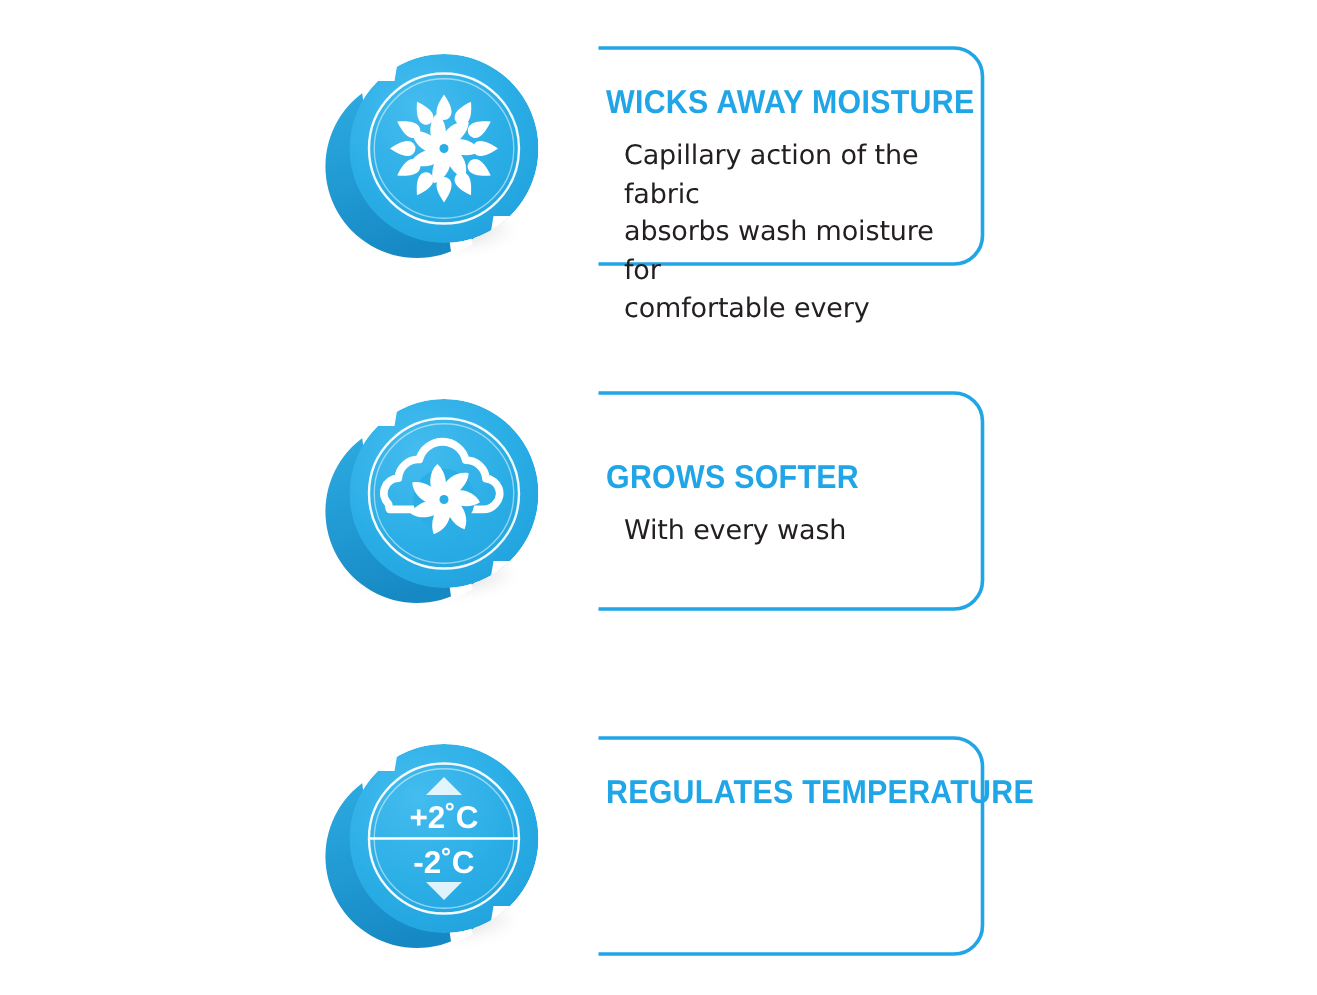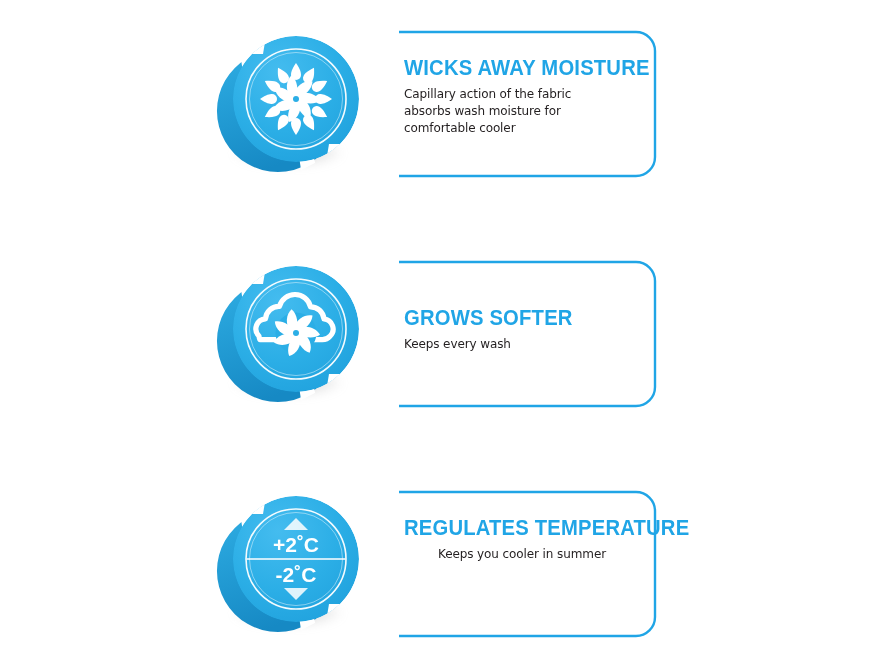--- a/index.html
+++ b/index.html
@@ -101,24 +101,24 @@
     color: #20A5E6;
     text-transform: uppercase;
     transform: scaleX(0.92);
     transform-origin: left center;
     white-space: nowrap;
     margin: 0 0 7px 0;
   }
 
   .feature-body {
     font-family: "DejaVu Sans", "Liberation Sans", sans-serif;
-    font-size: 12px;
+    font-size: 18px;
     line-height: 1.42;
     color: #231f20;
-    margin: 0;
+    margin: 12px;
     letter-spacing: -0.1px;
   }
   .feature-body .body-line { display: block; }
 
   
   .row-0 .text-content { top: 26px; }
   .row-1 .text-content { top: 46px; }
   .row-2 .text-content { top: 26px; text-align: center; }
 </style>
 </head>
@@ -239,21 +239,21 @@
 
     <div class="text-frame">
       <svg class="frame-border" viewBox="0 0 258 148" preserveAspectRatio="none">
         <path d="M1 2 L238 2 A19 19 0 0 1 257 21 L257 127 A19 19 0 0 1 238 146 L1 146" fill="none" stroke="#20A5E6" stroke-width="2.4" stroke-linecap="butt"></path>
       </svg>
       <div class="text-content">
         <div class="feature-heading">WICKS AWAY MOISTURE</div>
         <div class="feature-body">
           <span class="body-line">Capillary action of the fabric</span>
           <span class="body-line">absorbs wash moisture for</span>
-          <span class="body-line">comfortable cooler</span>
+          <span class="body-line">comfortable every</span>
         </div>
       </div>
     </div>
   </div>
 
   <div class="feature-row row-1">
 
     <div class="badge-wrap">
       <div class="badge-shadow"></div>
 
@@ -335,21 +335,21 @@
       </div>
     </div>
 
     <div class="text-frame">
       <svg class="frame-border" viewBox="0 0 258 148" preserveAspectRatio="none">
         <path d="M1 2 L238 2 A19 19 0 0 1 257 21 L257 127 A19 19 0 0 1 238 146 L1 146" fill="none" stroke="#20A5E6" stroke-width="2.4" stroke-linecap="butt"></path>
       </svg>
       <div class="text-content">
         <div class="feature-heading">GROWS SOFTER</div>
         <div class="feature-body">
-          <span class="body-line">Keeps every wash</span>
+          <span class="body-line">With every wash</span>
         </div>
       </div>
     </div>
   </div>
 
   <div class="feature-row row-2">
 
     <div class="badge-wrap">
       <div class="badge-shadow"></div>
 
@@ -399,19 +399,18 @@
       </div>
     </div>
 
     <div class="text-frame">
       <svg class="frame-border" viewBox="0 0 258 148" preserveAspectRatio="none">
         <path d="M1 2 L238 2 A19 19 0 0 1 257 21 L257 127 A19 19 0 0 1 238 146 L1 146" fill="none" stroke="#20A5E6" stroke-width="2.4" stroke-linecap="butt"></path>
       </svg>
       <div class="text-content">
         <div class="feature-heading">REGULATES TEMPERATURE</div>
         <div class="feature-body">
-          <span class="body-line">Keeps you cooler in summer</span>
         </div>
       </div>
     </div>
   </div>
 
 </div>
 
 </body></html>

